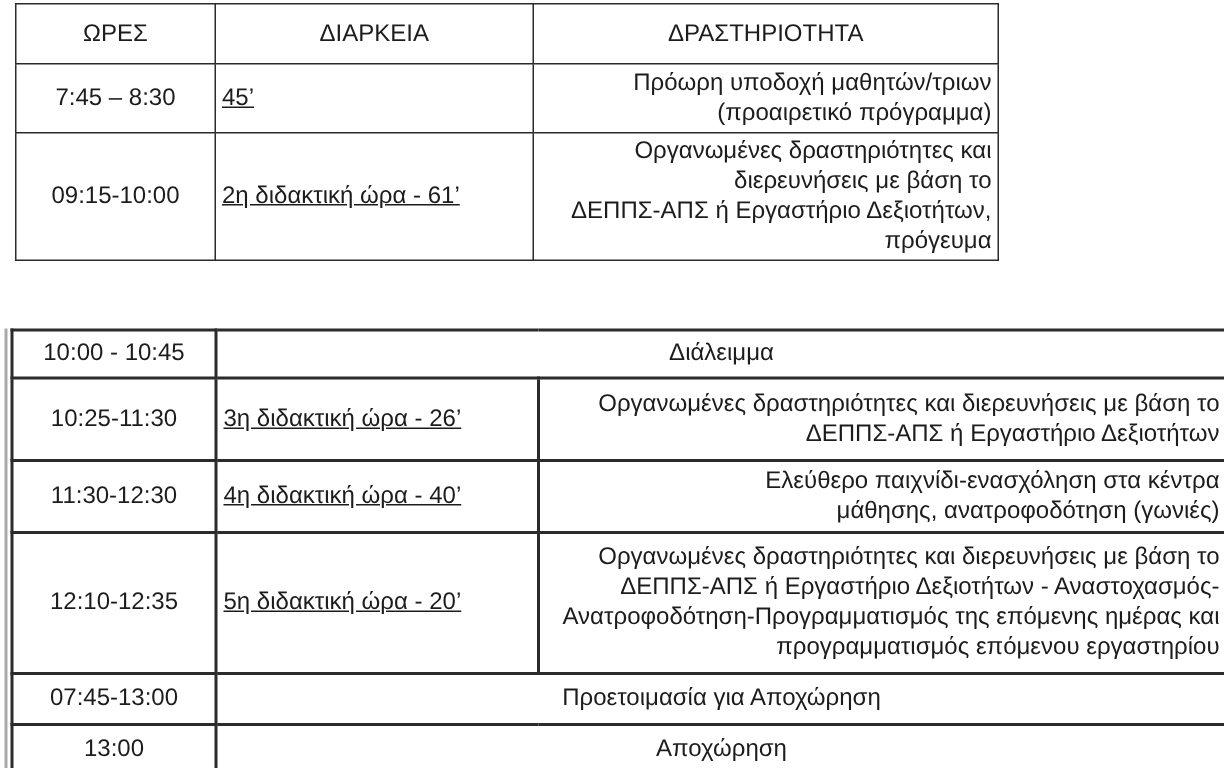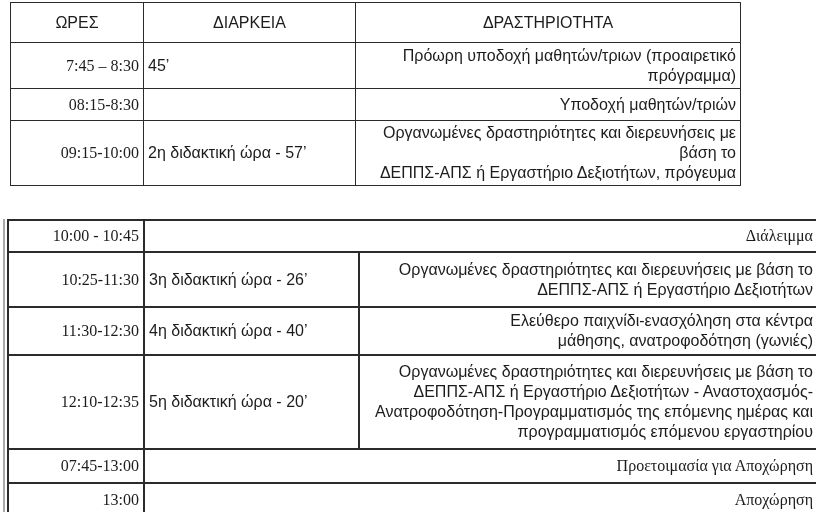--- a/index.html
+++ b/index.html
@@ -26,32 +26,32 @@
   table.tbl td {
     border: 1.6px solid #2b2b2b;
     vertical-align: middle;
     padding: 2px 4px;
     line-height: 20px;
     overflow: hidden;
   }
   table.tbl-top {
     left: 10px;
     top: 2px;
-    width: 731px;
+    width: 656px;
   }
   table.tbl-bottom {
     left: 7px;
     top: 219px;
     width: 812px; 
   }
   table.tbl-bottom td {
     border-width: 2px;
   }
-  td.center { text-align: right; font-family: Liberation Serif, serif; }
-  td.dur    { text-align: left; padding-left: 9px; }
+  td.center { text-align: center; }
+  td.dur    { text-align: left; padding-left: 9px; text-decoration: underline; }
   td.act    { text-align: right; padding-left: 10px; white-space: pre-line; }
   tr.hdr td { text-align: center; }
   
   .scan-edge {
     position: absolute;
     left: 3px;
     top: 219px;
     width: 2px;
     height: 293px;
     background: #aaaaaa;
@@ -72,28 +72,23 @@
       <tr class="hdr" style="height:40px">
         <td>ΩΡΕΣ</td>
         <td>ΔΙΑΡΚΕΙΑ</td>
         <td>ΔΡΑΣΤΗΡΙΟΤΗΤΑ</td>
       </tr>
       <tr style="height:46px">
         <td class="center">7:45 – 8:30</td>
         <td class="dur">45’</td>
         <td class="act">Πρόωρη υποδοχή μαθητών/τριων (προαιρετικό πρόγραμμα)</td>
       </tr>
-      <tr style="height:32px">
-        <td class="center">08:15-8:30</td>
-        <td class="dur"></td>
-        <td class="act">Υποδοχή μαθητών/τριών</td>
-      </tr>
       <tr style="height:54px">
         <td class="center">09:15-10:00</td>
-        <td class="dur">2η διδακτική ώρα - 57’</td>
+        <td class="dur">2η διδακτική ώρα - 61’</td>
         <td class="act">Οργανωμένες δραστηριότητες και διερευνήσεις με βάση το
 ΔΕΠΠΣ-ΑΠΣ ή Εργαστήριο Δεξιοτήτων, πρόγευμα</td>
       </tr>
     </tbody>
   </table>
 
   <table class="tbl tbl-bottom">
     <colgroup>
       <col style="width:136px">
       <col style="width:215px">

